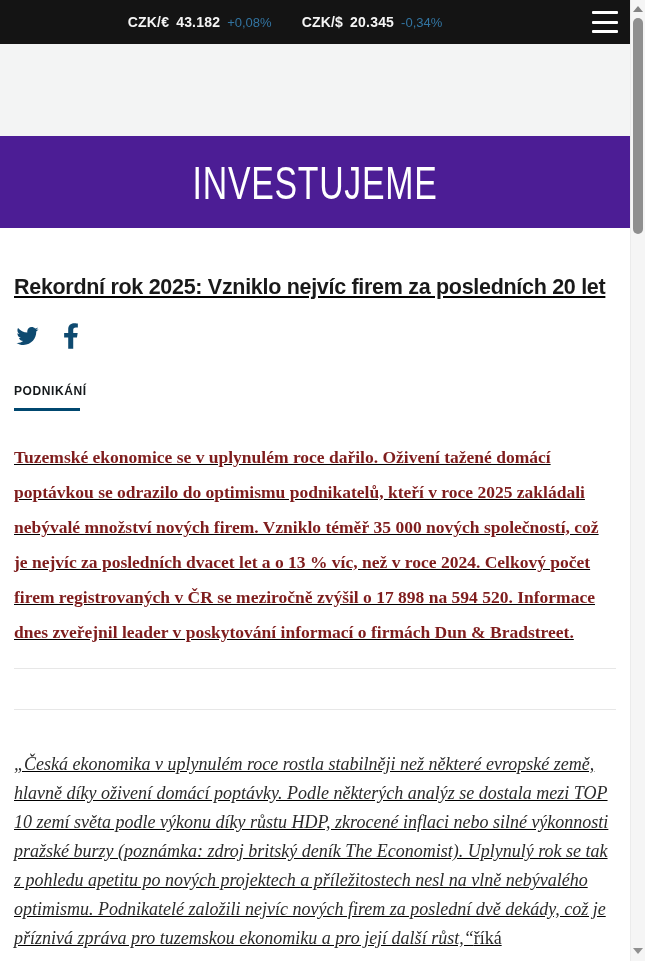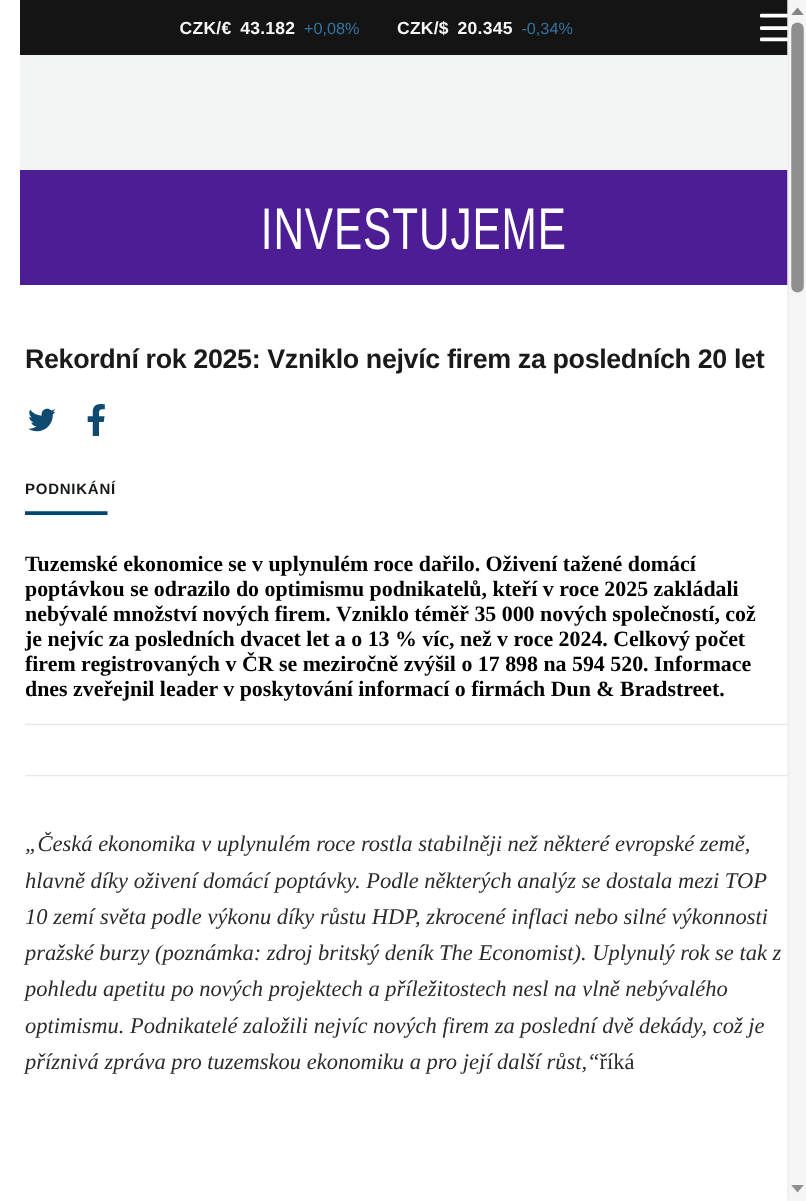--- a/index.html
+++ b/index.html
@@ -3,21 +3,21 @@
 <meta charset="utf-8">
 <style>
   * { margin: 0; padding: 0; box-sizing: border-box; }
   html, body {
     width: 645px; height: 961px;
     overflow: hidden;
     background: #ffffff;
     font-family: "Liberation Sans", sans-serif;
   }
   .page {
-    position: absolute; left: 16px; top: 0;
+    position: absolute; left: 0; top: 0;
     width: 630px; height: 961px;
     background: #ffffff;
   }
 
   
   .topbar {
     height: 44px;
     background: #141414;
     display: flex;
     align-items: center;
@@ -49,21 +49,21 @@
     font-size: 47px;
     font-weight: 300;
     letter-spacing: 1px;
     transform: scaleX(0.72);
     transform-origin: center;
     white-space: nowrap;
     cursor: pointer;
   }
 
   
-  .content { padding: 0 4px; }
+  .content { padding: 0 14px; text-decoration: underline; }
   .article-title {
     margin-top: 42px;
     font-size: 21.5px;
     font-weight: bold;
     letter-spacing: -0.3px;
     line-height: 34px;
     color: #1a1a1a;
     max-width: 600px;
   }
   .article-date {
@@ -94,22 +94,22 @@
     width: 66px; height: 3px;
     background: #00476f;
     margin-top: 9px;
   }
 
   .intro {
     margin-top: 29px;
     font-family: "Liberation Serif", serif;
     font-weight: bold;
     font-size: 17.5px;
-    line-height: 20px;
-    color: #000000;
+    line-height: 35px;
+    color: #7f1d1d;
     max-width: 602px;
   }
   .rule {
     border: none;
     border-top: 1px solid #e7e7e7;
     margin-top: 18px;
   }
   .ad-gap { height: 40px; }
 
   .quote {

